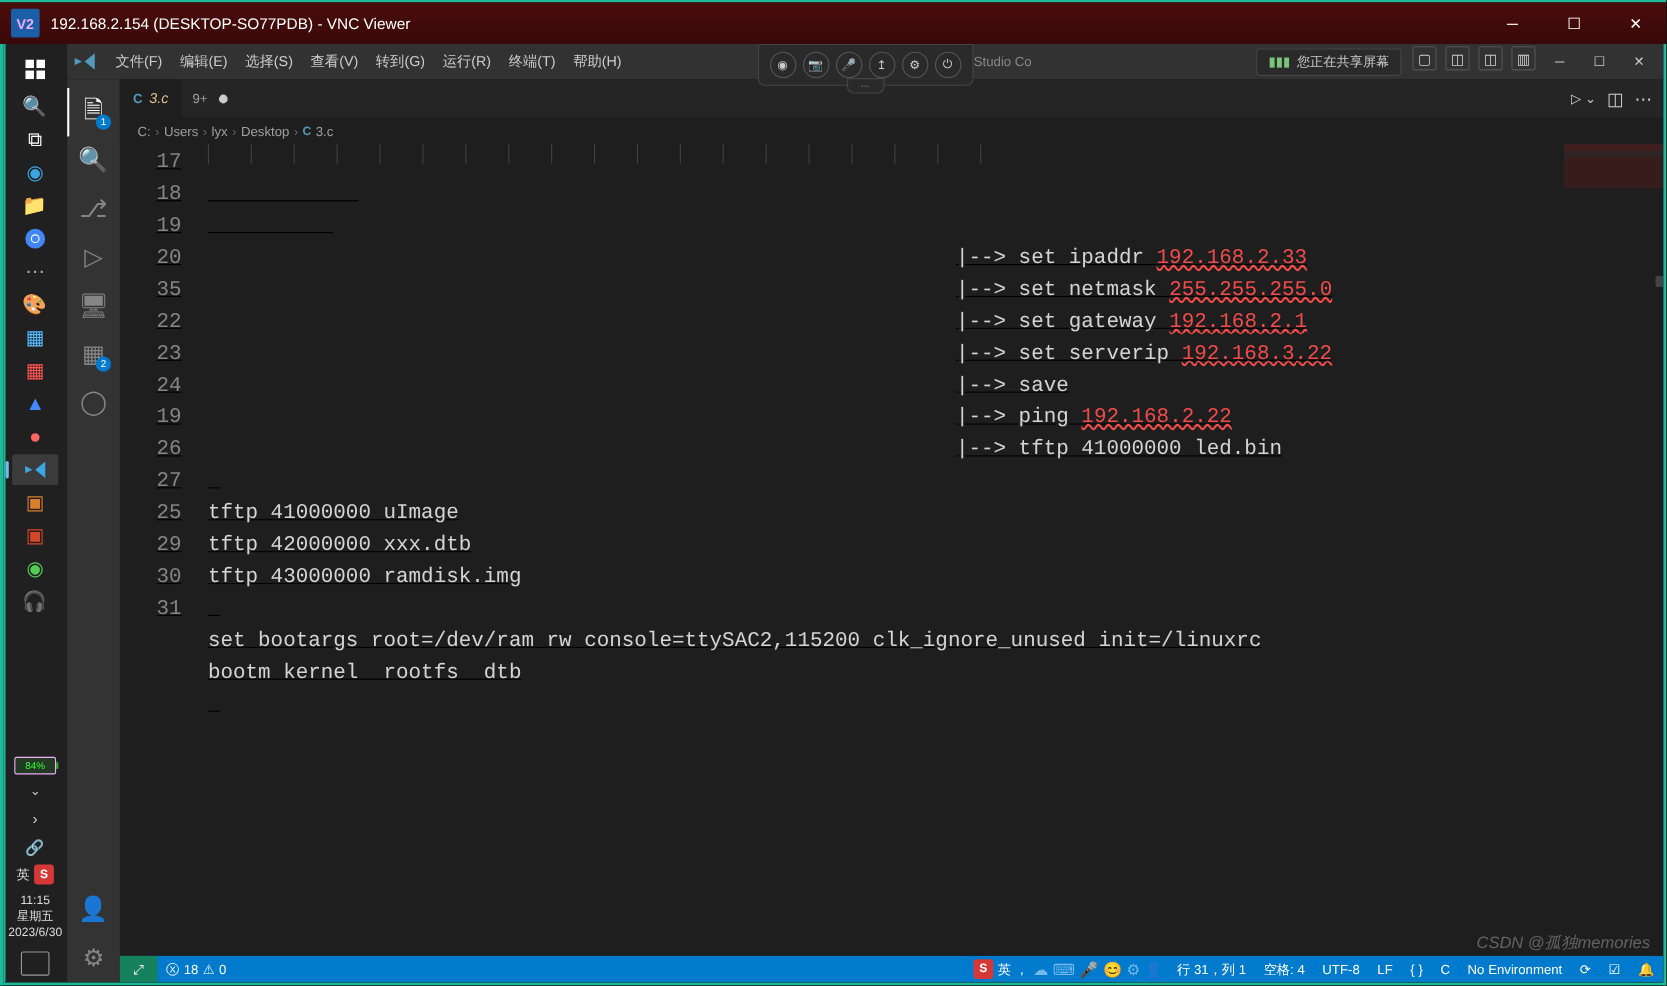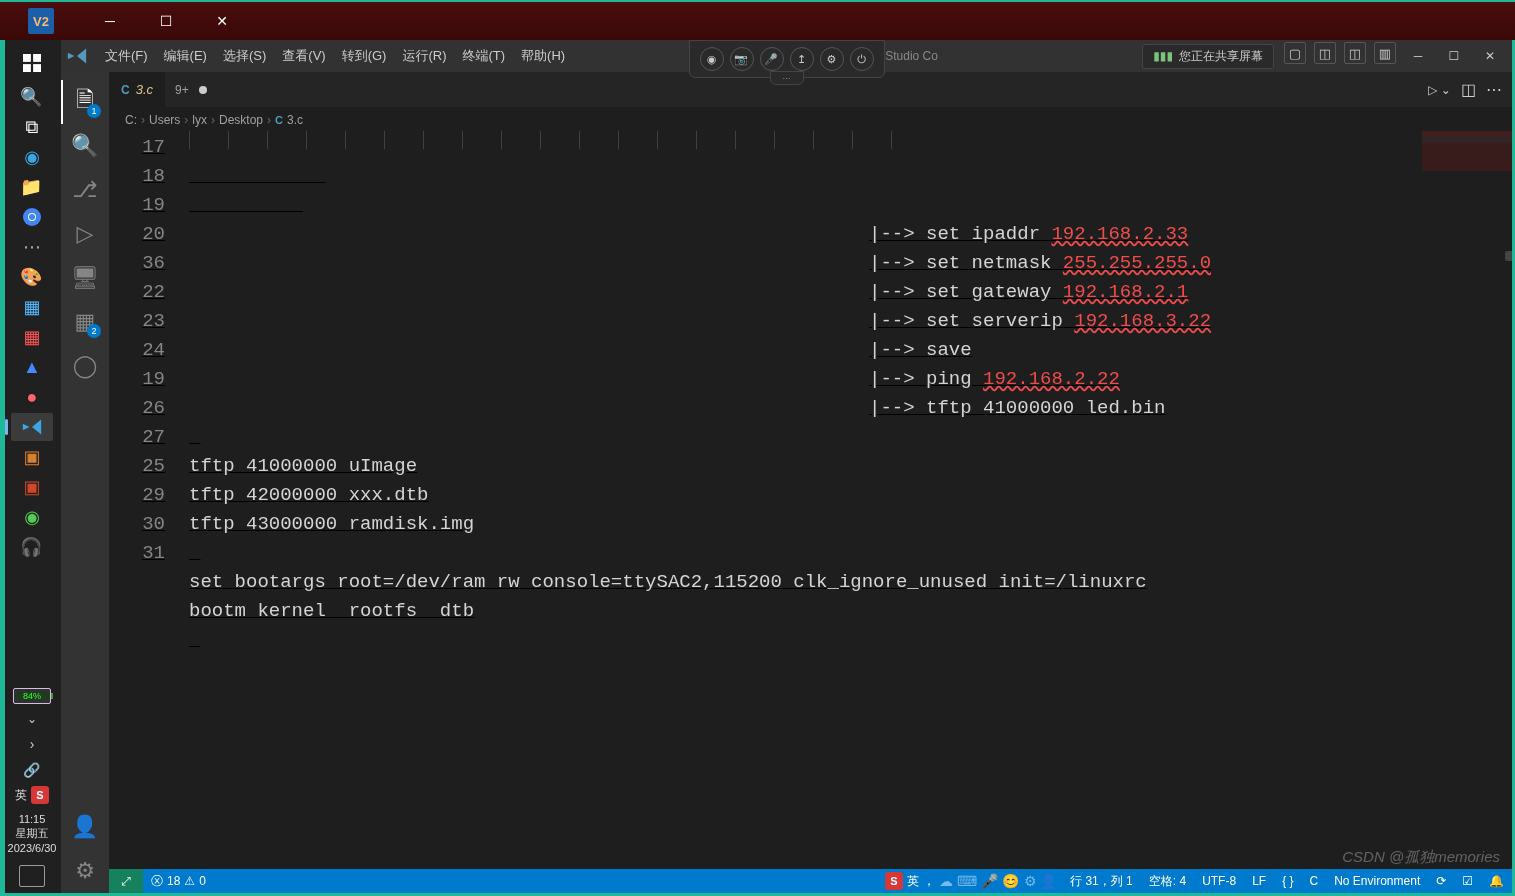--- a/index.html
+++ b/index.html
@@ -1,20 +1,20 @@
 <!DOCTYPE html>
 <html><head>
 <meta charset="utf-8">
 <style>
 * { margin: 0; padding: 0; box-sizing: border-box; }
 body { font-family: "Segoe UI", "Microsoft YaHei", sans-serif; background: #000; width: 1515px; height: 896px; overflow: hidden; position: relative; }
 
 
 .vnc-titlebar { height: 40px; background: linear-gradient(#4a0d0d, #3a0808); display: flex; align-items: center; color: #fff; border-top: 2px solid #1fb898; }
-.vnc-logo { width: 26px; height: 26px; background: #1a5fa8; color: #fdba74; font-size: 13px; font-weight: bold; display: flex; align-items: center; justify-content: center; margin: 0 28px; border-radius: 2px; }
+.vnc-logo { width: 26px; height: 26px; background: #1a5fa8; color: #f0abfc; font-size: 13px; font-weight: bold; display: flex; align-items: center; justify-content: center; margin: 0 10px; border-radius: 2px; }
 .vnc-title { flex: 1; font-size: 14px; }
 .vnc-controls { display: flex; }
 .vnc-btn { width: 56px; height: 40px; display: flex; align-items: center; justify-content: center; color: #fff; font-size: 14px; }
 
 
 .outer { position: relative; height: 856px; display: flex; border: 3px solid #1fb898; border-top: none; }
 
 
 .win-taskbar { width: 58px; background: #202020; display: flex; flex-direction: column; align-items: center; padding-top: 4px; position: relative; }
 .win-taskbar::before { content: ""; position: absolute; left: 0; top: 0; bottom: 0; width: 2px; background: #1fb898; }
@@ -97,20 +97,21 @@
 .sb-sogou .logo { width: 18px; height: 18px; background: #d63838; border-radius: 3px; font-size: 11px; display: flex; align-items: center; justify-content: center; font-weight: bold; }
 .sb-sogou .kbicons { display: flex; gap: 4px; color: #76b9ed; font-size: 14px; }
 
 .watermark { position: absolute; right: 12px; bottom: 26px; color: rgba(200,200,200,0.4); font-size: 15px; font-style: italic; z-index: 100; margin-left: 19px; }
 </style>
 </head>
 <body>
 
 <div class="vnc-titlebar">
   <div class="vnc-logo">V2</div>
+  <div class="vnc-title">192.168.2.154 (DESKTOP-SO77PDB) - VNC Viewer</div>
   <div class="vnc-controls">
     <div class="vnc-btn">─</div>
     <div class="vnc-btn">☐</div>
     <div class="vnc-btn close">✕</div>
   </div>
 </div>
 
 <div class="outer">
 
   <div class="win-taskbar">
@@ -252,21 +253,21 @@
           <span class="cicon">C</span>
           <span>3.c</span>
         </div>
 
         <div class="code-area">
           <div class="gutter" id="gutter">
               <div>17</div>
               <div>18</div>
               <div>19</div>
               <div>20</div>
-              <div>36</div>
+              <div>35</div>
               <div>22</div>
               <div>23</div>
               <div>24</div>
               <div>19</div>
               <div>26</div>
               <div>27</div>
               <div>25</div>
               <div>29</div>
               <div>30</div>
               <div>31</div>

